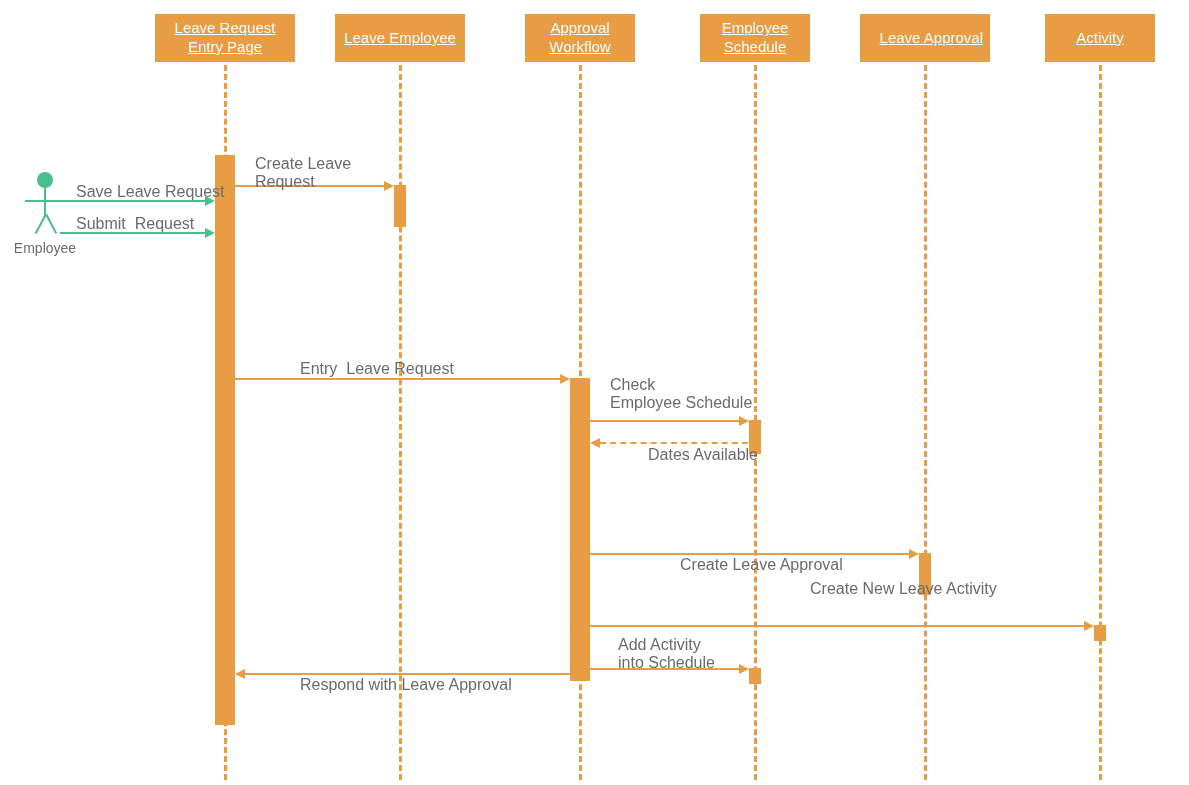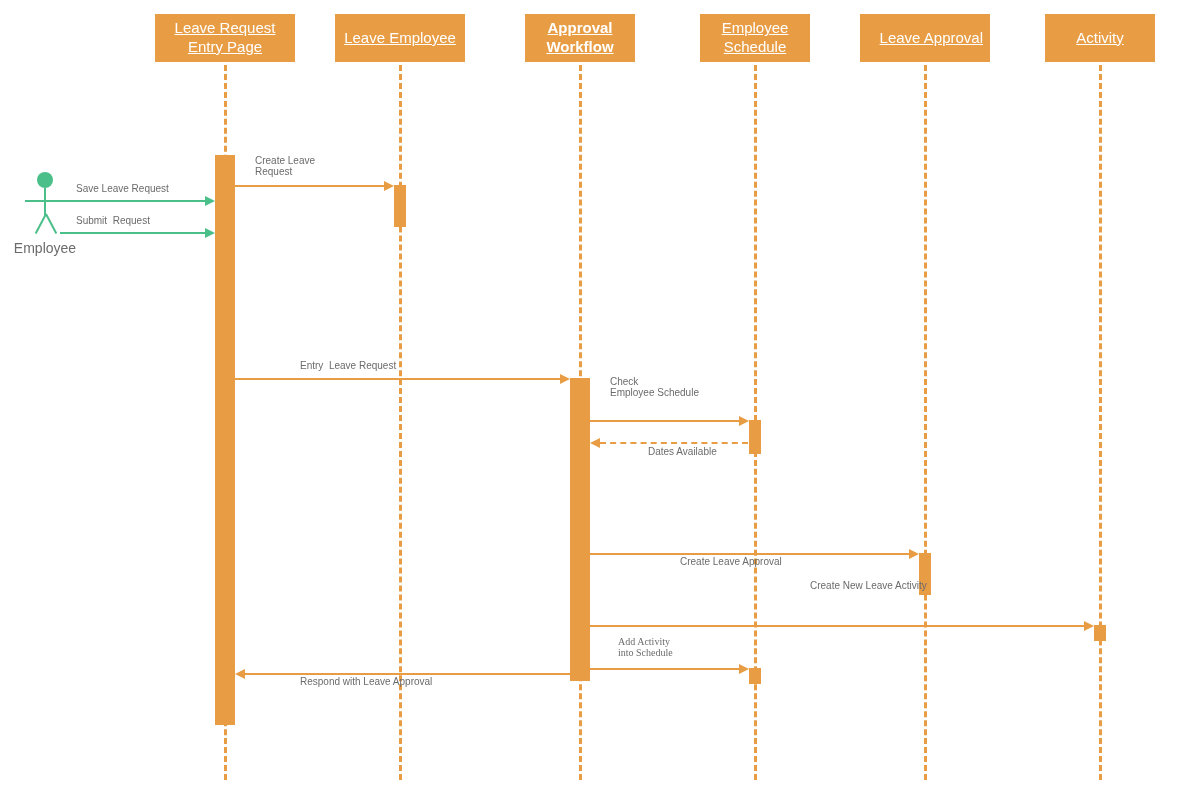--- a/index.html
+++ b/index.html
@@ -108,35 +108,35 @@
     top:-4px;
     width:0;height:0;
     border-top:5px solid transparent;
     border-bottom:5px solid transparent;
   }
   .arrow-head.right { border-left:10px solid #e89d45; }
   .arrow-head.right.green { border-left:10px solid #4bbf8a; }
   .arrow-head.left { border-right:10px solid #e89d45; }
   .msg-label {
     position:absolute;
-    font-size:10px;
+    font-size:16px;
     white-space:pre;
   }
 </style>
 </head>
 <body>
 
 <div class="participant-header" style="left:155px; top:14px; width:140px; height:48px;">
   <span>Leave Request
 Entry Page</span>
 </div>
 <div class="participant-header" style="left:335px; top:14px; width:130px; height:48px;">
   <span>Leave Employee</span>
 </div>
-<div class="participant-header" style="left:525px; top:14px; width:110px; height:48px;font-weight:bold;">
+<div class="participant-header" style="left:525px; top:14px; width:110px; height:48px;">
   <span>Approval
 Workflow</span>
 </div>
 <div class="participant-header" style="left:700px; top:14px; width:110px; height:48px;">
   <span>Employee
 Schedule</span>
 </div>
 <div class="participant-header" style="left:860px; top:14px; width:130px; height:48px;justify-content:flex-end;">
   <span>Leave Approval</span>
 </div>
@@ -215,20 +215,20 @@
 <div class="arrow" style="left:590px; top:625px; width:504px;">
   <div class="arrow-line" style="left:0; width:494px;"></div>
   <div class="arrow-head right" style="left:494px;"></div>
 </div>
 <div class="msg-label" style="left:810px; top:580px;">Create New Leave Activity</div>
 
 <div class="arrow" style="left:590px; top:668px; width:159px;">
   <div class="arrow-line" style="left:0; width:149px;"></div>
   <div class="arrow-head right" style="left:149px;"></div>
 </div>
-<div class="msg-label" style="left:618px; top:636px;font-family:Liberation Serif, serif;">Add Activity
+<div class="msg-label" style="left:618px; top:636px;">Add Activity
 into Schedule</div>
 
 <div class="arrow" style="left:235px; top:673px; width:335px;">
   <div class="arrow-line" style="left:10px; width:325px;"></div>
   <div class="arrow-head left" style="left:0;"></div>
 </div>
 <div class="msg-label" style="left:300px; top:676px;">Respond with Leave Approval</div>
 
 </body></html>

